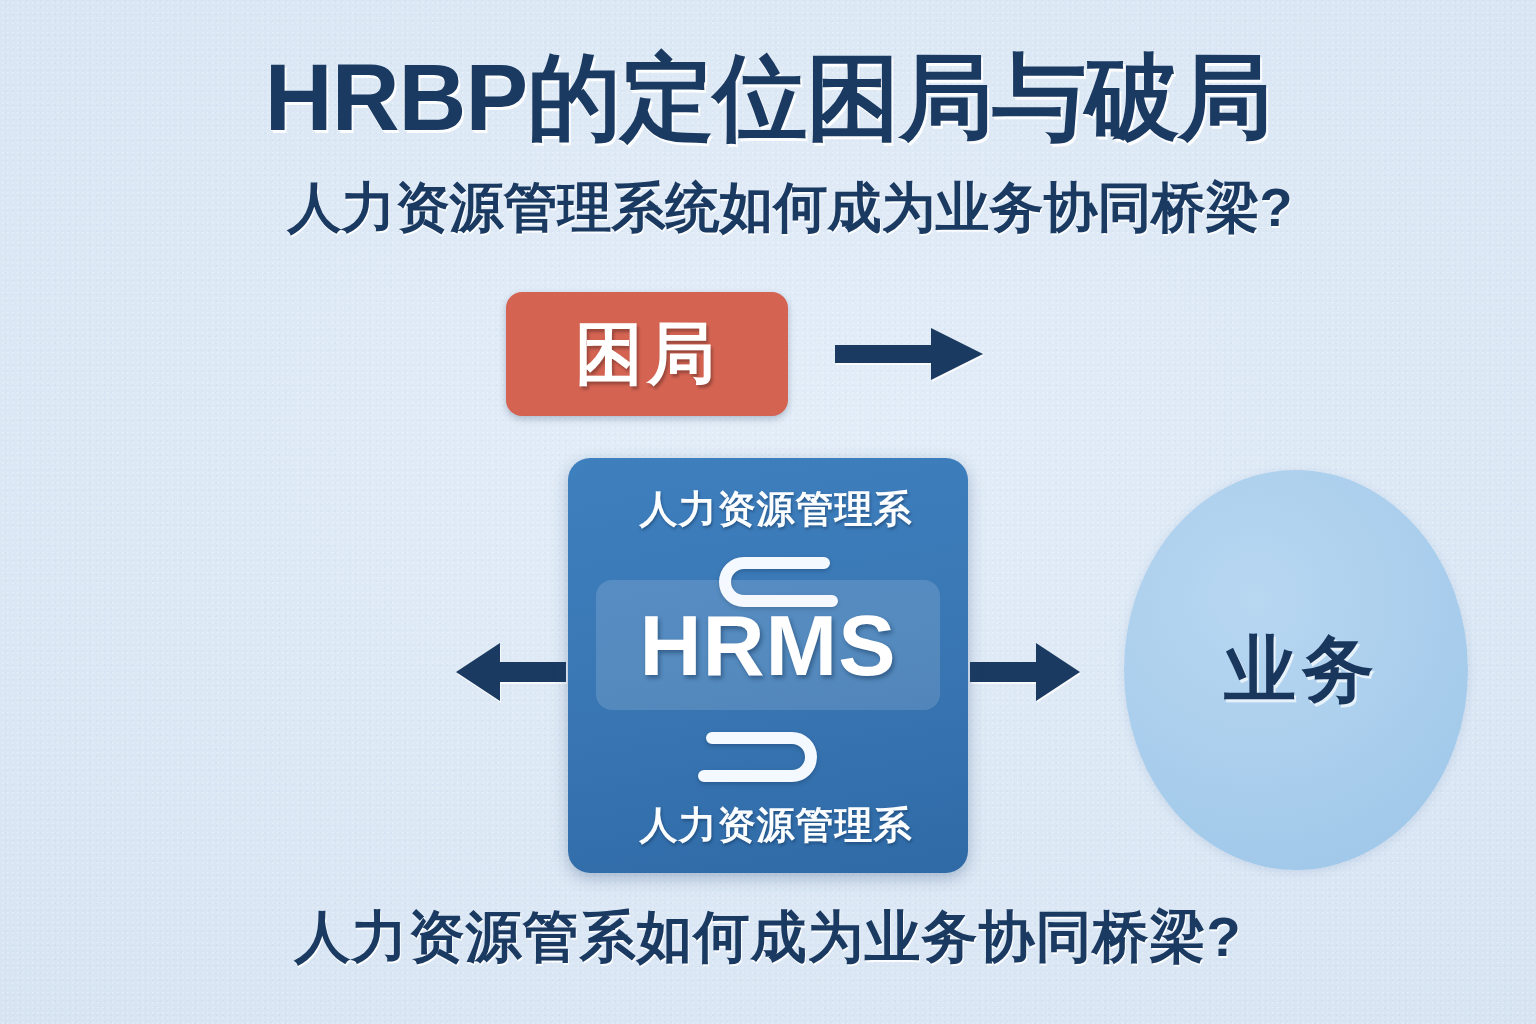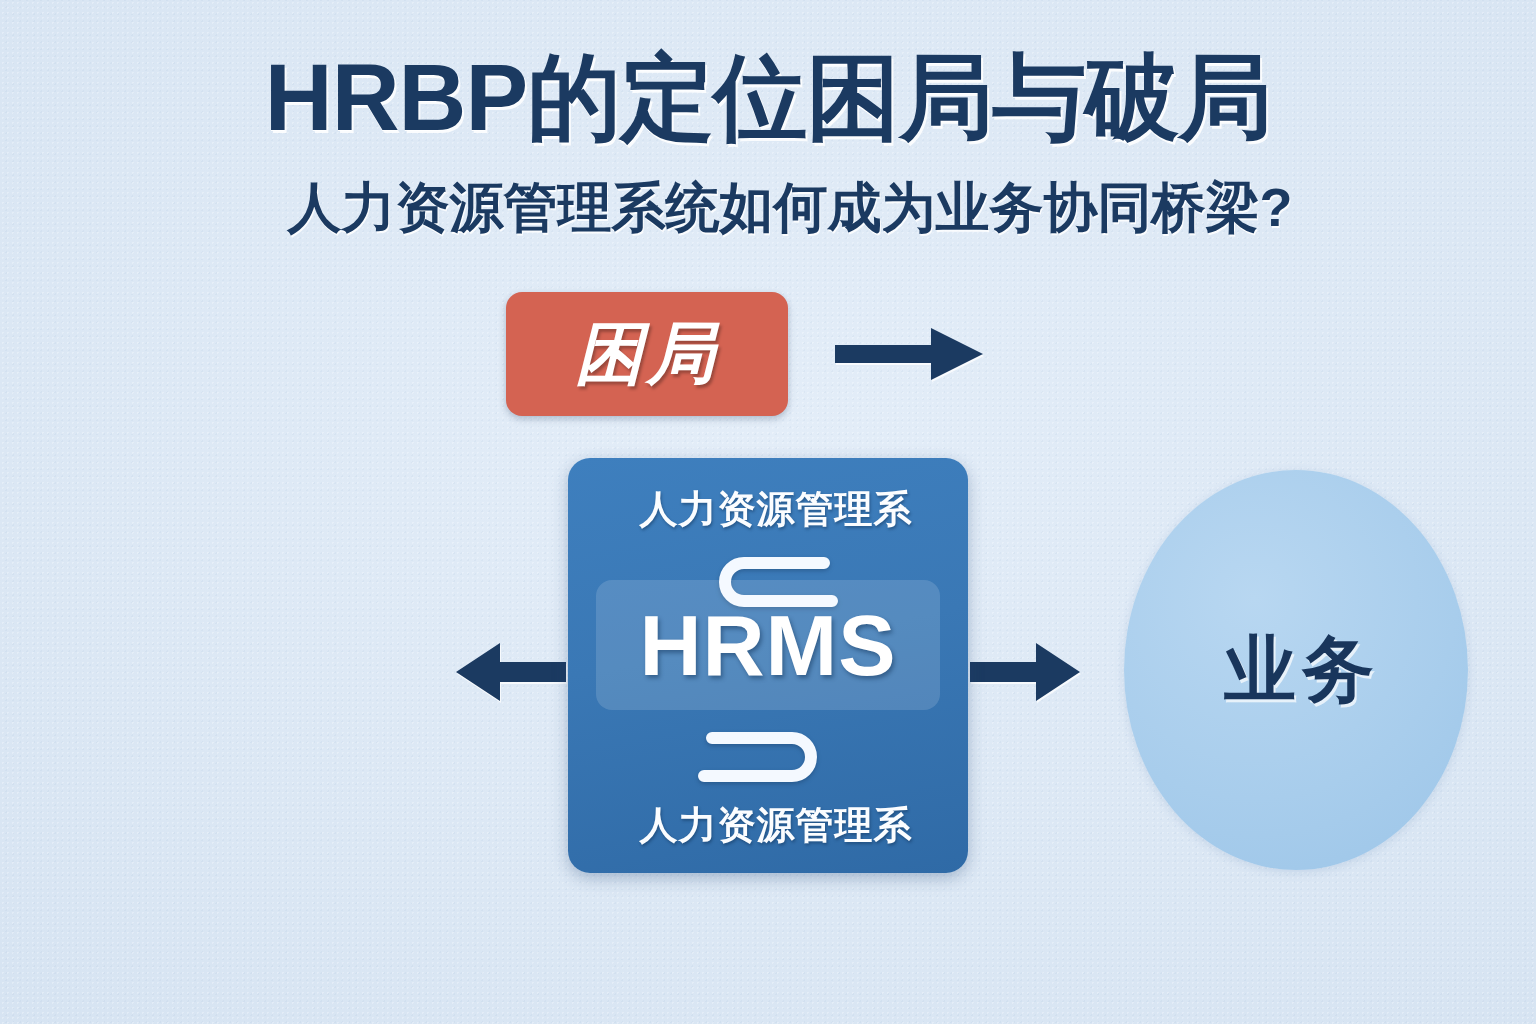--- a/index.html
+++ b/index.html
@@ -71,21 +71,20 @@
   .badge-row {
     position: absolute;
     top: 292px;
     left: 0;
     right: 0;
     height: 124px;
     display: flex;
     align-items: center;
     justify-content: center;
     gap: 0px;
-    font-style: italic;
   }
   .badge {
     display: flex;
     align-items: center;
     justify-content: center;
     height: 124px;
     min-width: 282px;
     padding: 0 34px;
     border-radius: 16px;
     box-sizing: border-box;
@@ -299,14 +298,15 @@
         <path d="M0 23 H66 V4 L110 33 L66 62 V43 H0 Z" fill="#1b3a61"></path>
       </svg>
     </div>
 
     <div class="circle right">
       <span class="circle-label cjk">业务</span>
     </div>
 
   </div>
 
+  <div class="footer-caption">人力资源管系如何成为业务协同桥梁?</div>
 
 </div>
 
 </body></html>

